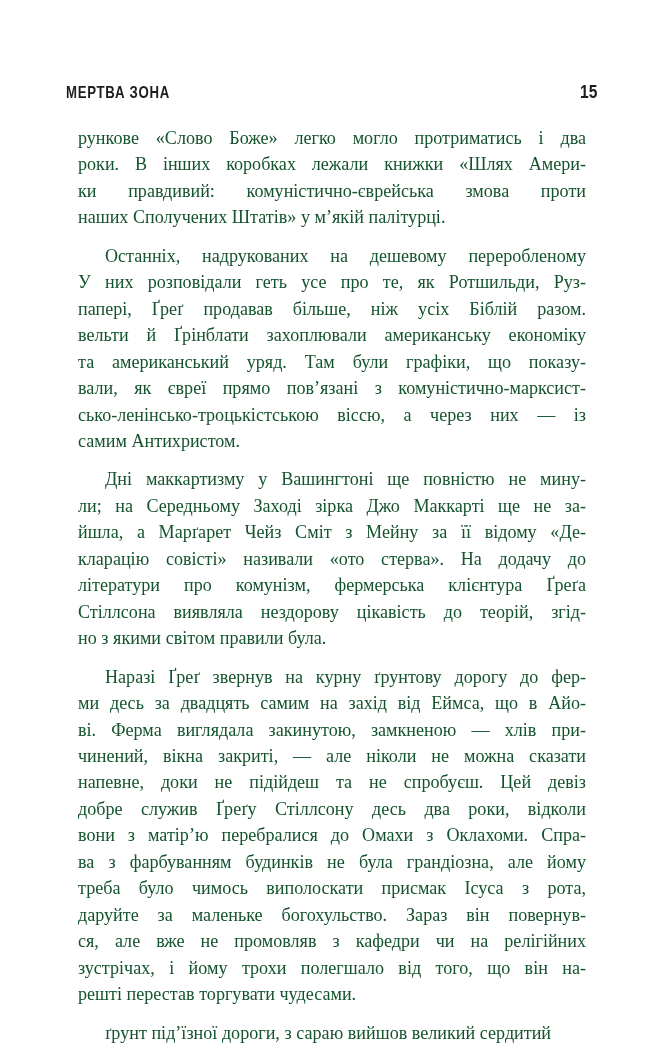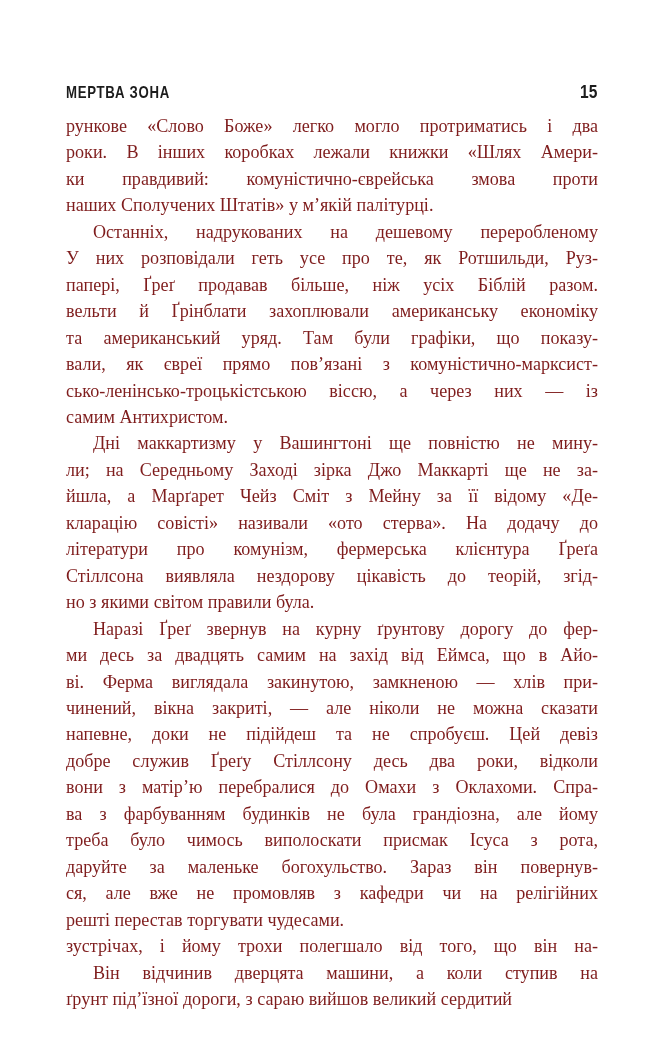--- a/index.html
+++ b/index.html
@@ -54,25 +54,25 @@
 
   
   .text-block {
     position: absolute;
     left: 66px;
     top: 113px;
     width: 532px;
   }
 
   .text-block p {
-    margin: 0;
+    margin: 12px;
     font-family: "Liberation Serif", "DejaVu Serif", serif;
     font-size: 18.1px;
     line-height: 26.45px;
-    color: #7f1d1d;
+    color: #14532d;
     text-align: justify;
     text-indent: 27px;
     -webkit-hyphens: none;
     hyphens: none;
     word-spacing: 0.1px;
   }
 
   
   .text-block p.continuation {
     text-indent: 0;
@@ -135,22 +135,21 @@
         <span class="ln">ми десь за двадцять самим на захід від Еймса, що в Айо-</span>
         <span class="ln">ві. Ферма виглядала закинутою, замкненою — хлів при-</span>
         <span class="ln">чинений, вікна закриті, — але ніколи не можна сказати</span>
         <span class="ln">напевне, доки не підійдеш та не спробуєш. Цей девіз</span>
         <span class="ln">добре служив Ґреґу Стіллсону десь два роки, відколи</span>
         <span class="ln">вони з матір’ю перебралися до Омахи з Оклахоми. Спра-</span>
         <span class="ln">ва з фарбуванням будинків не була грандіозна, але йому</span>
         <span class="ln">треба було чимось виполоскати присмак Ісуса з рота,</span>
         <span class="ln">даруйте за маленьке богохульство. Зараз він повернув-</span>
         <span class="ln">ся, але вже не промовляв з кафедри чи на релігійних</span>
+        <span class="ln">зустрічах, і йому трохи полегшало від того, що він на-</span>
         <span class="ln last">решті перестав торгувати чудесами.</span>
-        <span class="ln">зустрічах, і йому трохи полегшало від того, що він на-</span>
       </p>
       <p>
-        <span class="ln">Він відчинив дверцята машини, а коли ступив на</span>
         <span class="ln last">ґрунт під’їзної дороги, з сараю вийшов великий сердитий</span>
       </p>
     </div>
 
 </div>
 
 </body></html>

